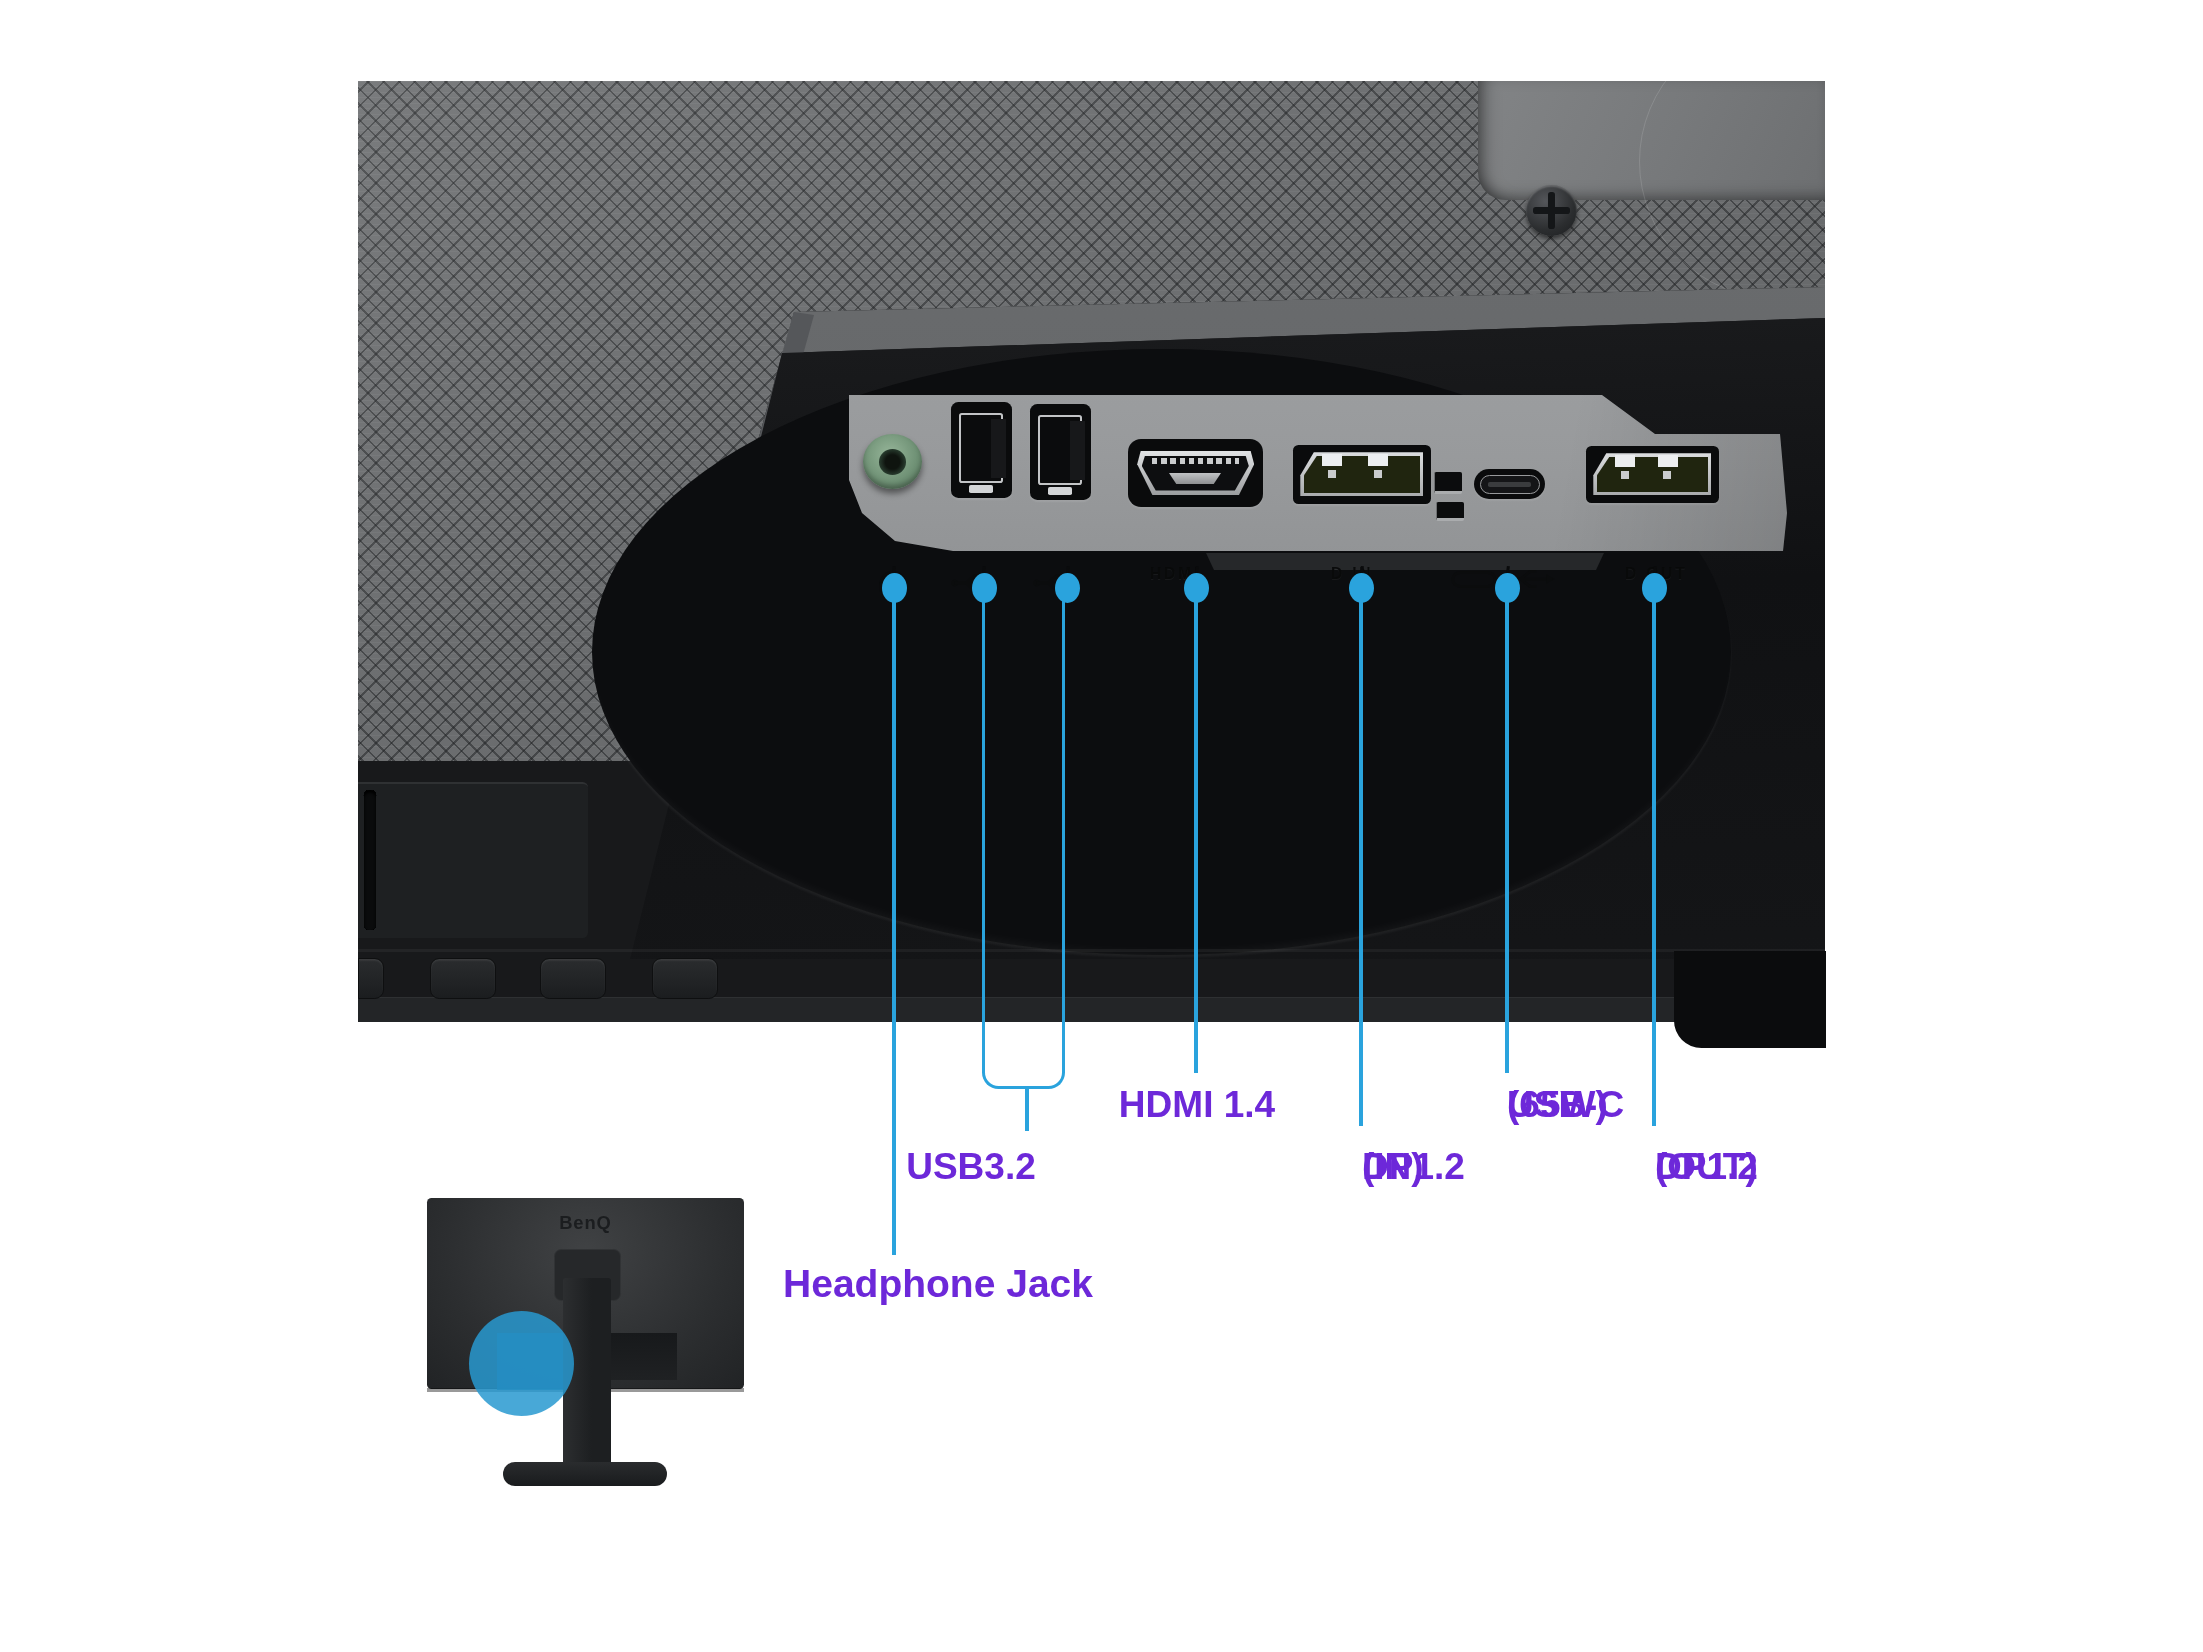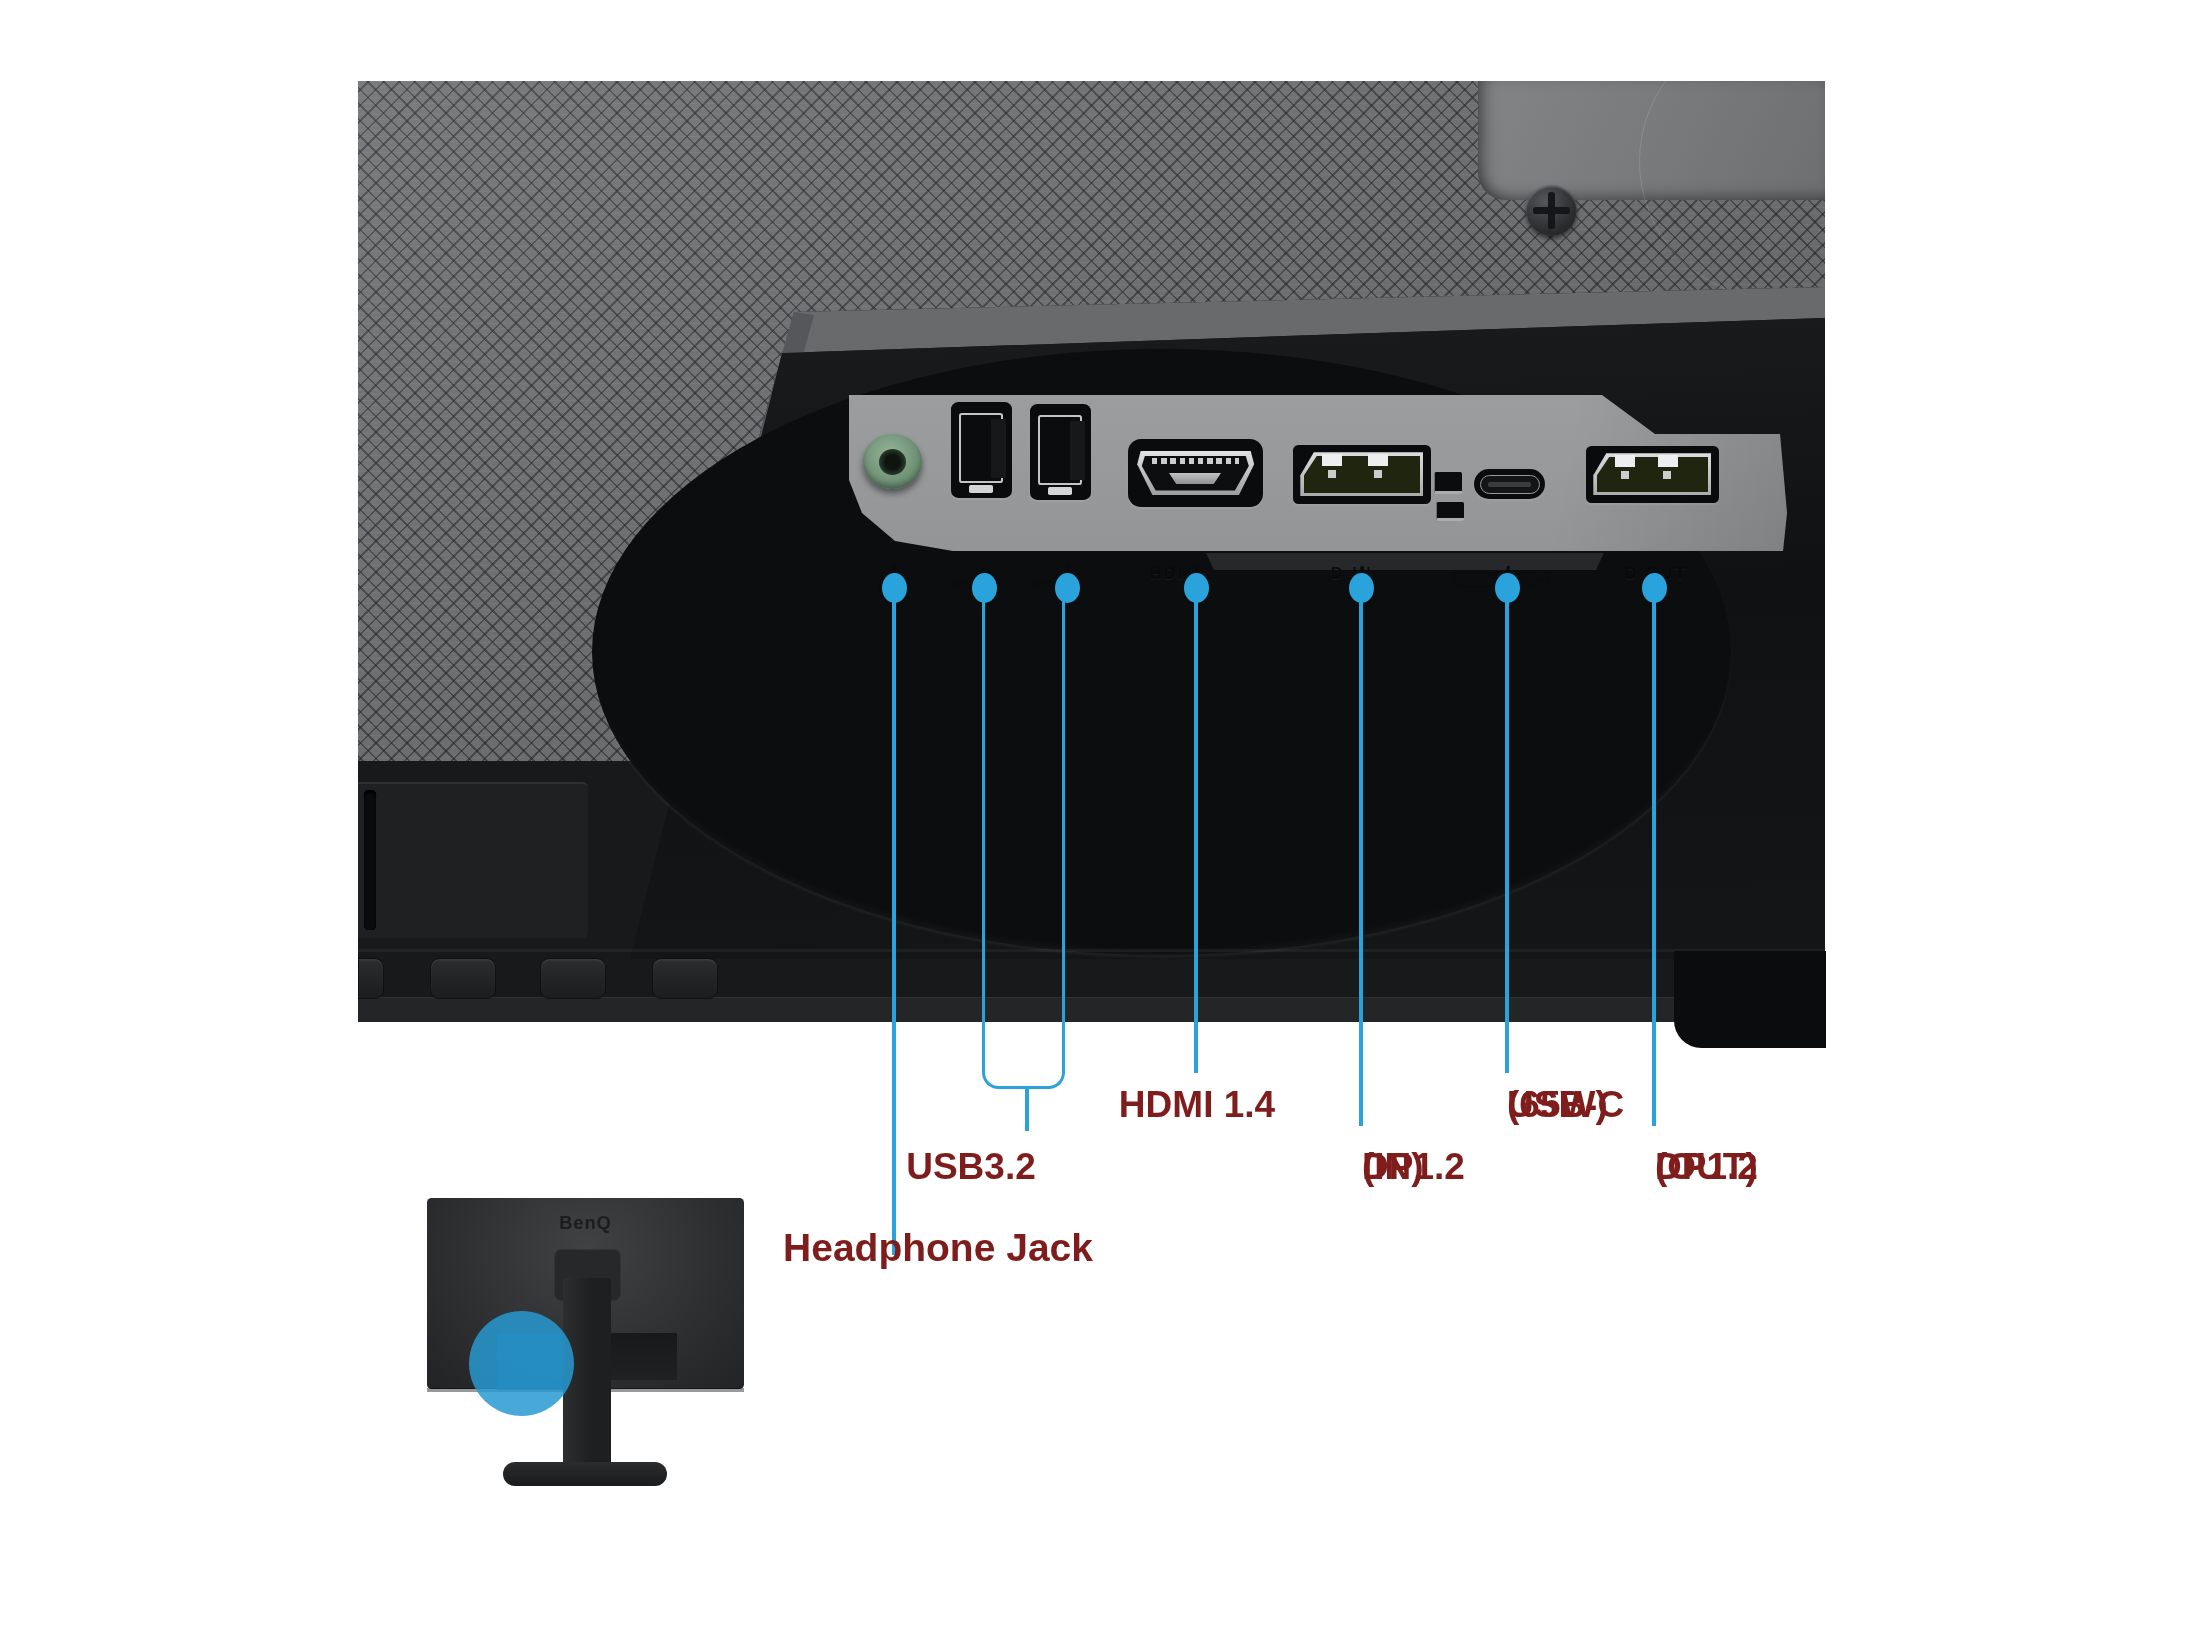--- a/index.html
+++ b/index.html
@@ -115,21 +115,21 @@
 
   
   .cl{width:3.7px;background:#2aa3dd;}
   .dot{width:25px;height:30px;border-radius:50%;background:#2aa3dd;}
   .bracket{left:982px;top:588px;width:83px;height:501px;background:none;
     border-left:3.7px solid #2aa3dd;border-right:3.7px solid #2aa3dd;border-bottom:3.7px solid #2aa3dd;
     border-radius:0 0 16.5px 16.5px;}
   .stem{left:1025px;top:1089px;width:3.7px;height:42px;background:#2aa3dd;}
 
   .lbl{transform:translateX(-50%);font-weight:700;font-size:37px;line-height:1.12;
-    color:#7f1d1d;text-align:center;white-space:nowrap;}
+    color:#6d28d9;text-align:center;white-space:nowrap;}
   .lbl span{position:static;display:block;}
 
   
   .m-panel{left:427px;top:1198px;width:317px;height:191px;border-radius:4.6px;
     background:radial-gradient(ellipse at 50% 28%,#404244 0%,#2c2e30 62%,#212325 100%);}
   .m-logo{left:427px;top:1212px;width:317px;text-align:center;font-weight:700;font-size:18.4px;
     letter-spacing:0.9px;color:#1b1d1f;}
   .m-shadow{left:427px;top:1388px;width:317px;height:3.7px;background:rgba(0,0,0,.4);}
   .m-notch{left:608px;top:1333px;width:69px;height:47px;background:linear-gradient(180deg,#17191b,#1f2123);}
   .m-sq{left:497px;top:1333px;width:68px;height:57px;background:#0f507c;opacity:.8;}
@@ -295,21 +295,21 @@
   <div class="lbl" style="left:1362px;top:1146px;">
     <span>DP1.2</span>
     <span>(IN)</span>
   </div>
 
   <div class="lbl" style="left:1655px;top:1146px;">
     <span>DP1.2</span>
     <span>(OUT)</span>
   </div>
 
-  <div class="lbl" style="left:938px;top:1226px;font-size:39px;">Headphone Jack</div>
+  <div class="lbl" style="left:938px;top:1262px;font-size:39px;">Headphone Jack</div>
 
   <div class="m-panel"></div>
   <div class="m-logo">BenQ</div>
   <div class="m-shadow"></div>
   <div class="m-notch"></div>
   <div class="m-sq"></div>
   <div class="m-vesa"></div>
   <div class="m-col"></div>
   <div class="m-base"></div>
   <div class="m-circle"></div>

